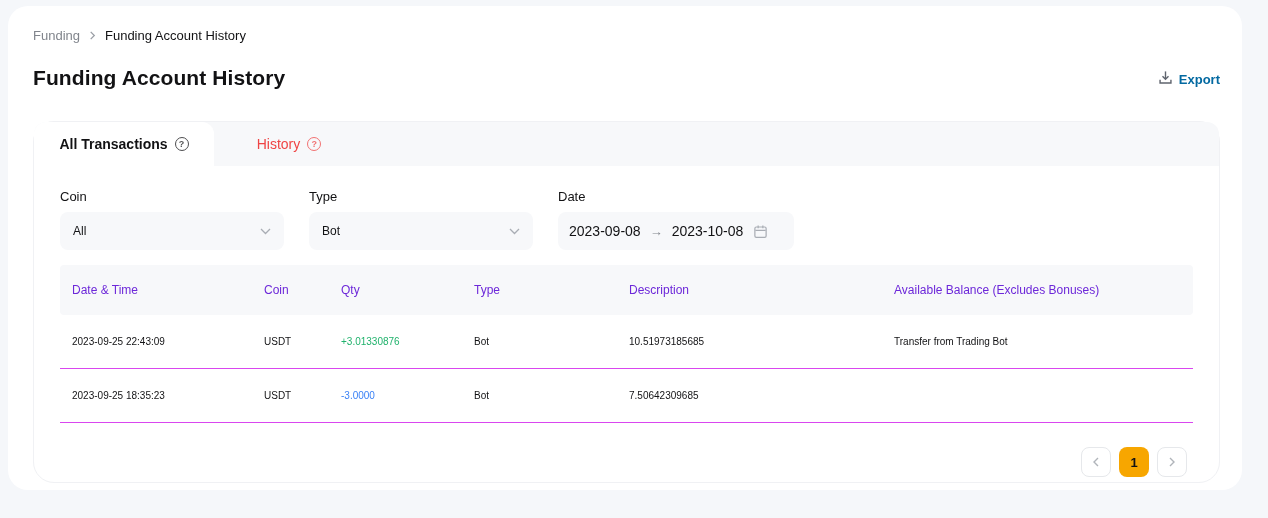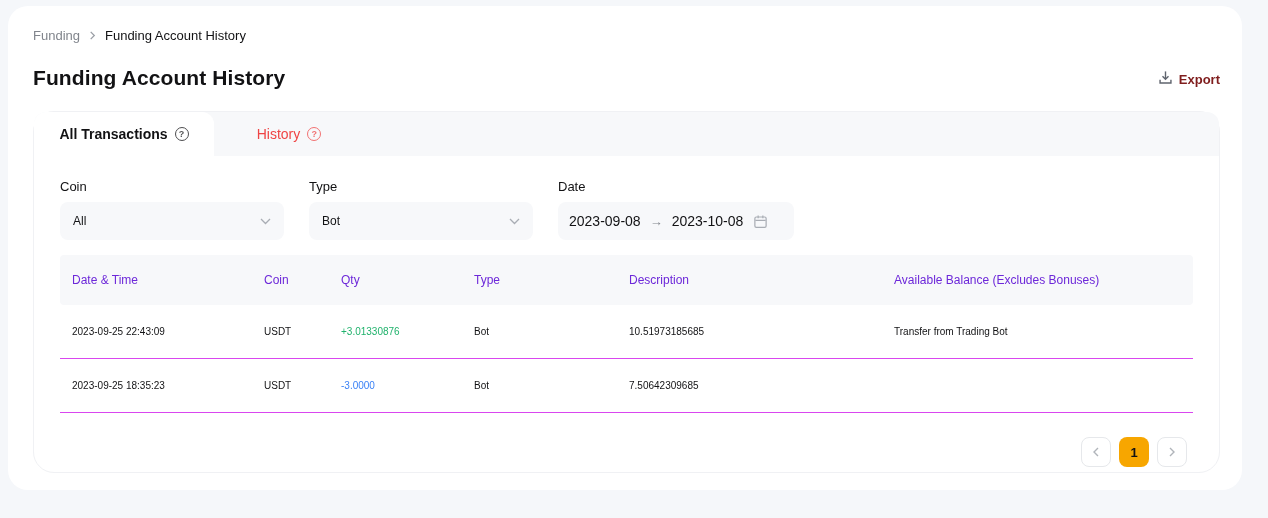--- a/index.html
+++ b/index.html
@@ -9,24 +9,24 @@
 
   
   .breadcrumb { display:flex; align-items:center; gap:8px; padding-top:20px; font-size:13px; height:38px; }
   .crumb-parent { color:#81858c; cursor:pointer; }
   .crumb-sep { display:flex; align-items:center; color:#b6babf; }
   .crumb-current { color:#121214; font-weight:500; }
 
   
   .title-row { display:flex; align-items:flex-end; justify-content:space-between; margin-top:12px; height:34px; }
   .page-title { font-size:21px; font-weight:700; color:#121214; letter-spacing:.1px; }
-  .export-btn { display:flex; align-items:center; gap:6px; color:#7f1d1d; font-size:13px; font-weight:600; cursor:pointer; padding-bottom:2px; }
+  .export-btn { display:flex; align-items:center; gap:6px; color:#0369a1; font-size:13px; font-weight:600; cursor:pointer; padding-bottom:2px; }
 
   
-  .panel { margin-top:21px; height:362px; border:1px solid #f0f1f4; border-radius:21px; background:#fff; }
+  .panel { margin-top:31px; height:362px; border:1px solid #f0f1f4; border-radius:21px; background:#fff; }
   .tabbar { display:flex; height:44px; background:#f7f8fa; border-radius:12px 12px 0 0; }
   .tab { display:flex; align-items:center; justify-content:center; gap:7px; font-size:14px; cursor:pointer; }
   .tab.active { width:180px; background:#ffffff; border-radius:12px 12px 0 0; font-weight:700; color:#121214; }
   .tab.inactive { width:150px; color:#ef4444; }
   .help-circle { display:inline-flex; align-items:center; justify-content:center; width:14px; height:14px; border-radius:50%; border:1px solid currentColor; font-size:9px; font-weight:600; opacity:.75; }
 
   .panel-body { padding:0 26px; }
 
   
   .filters { display:flex; gap:25px; margin-top:23px; }

